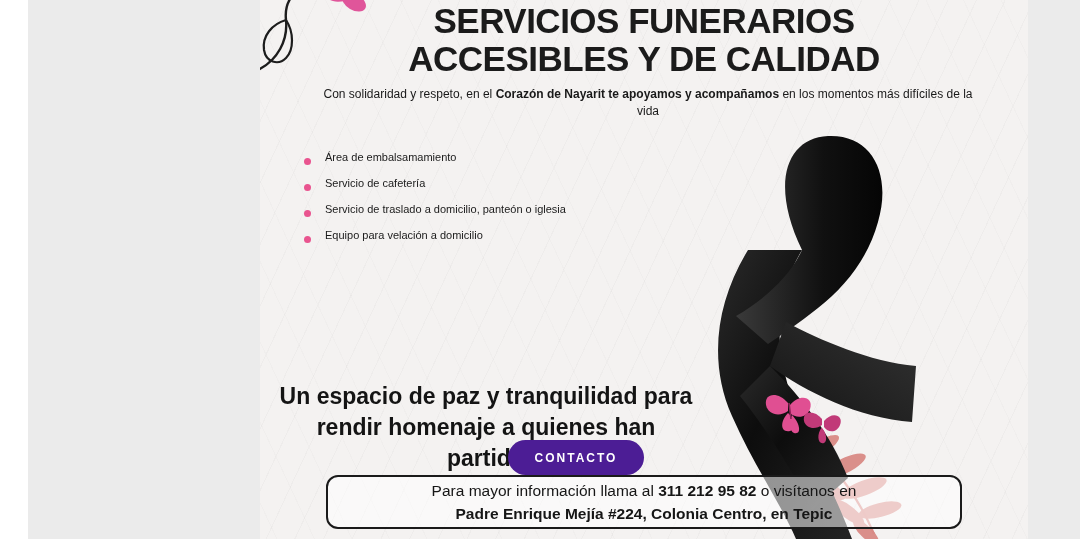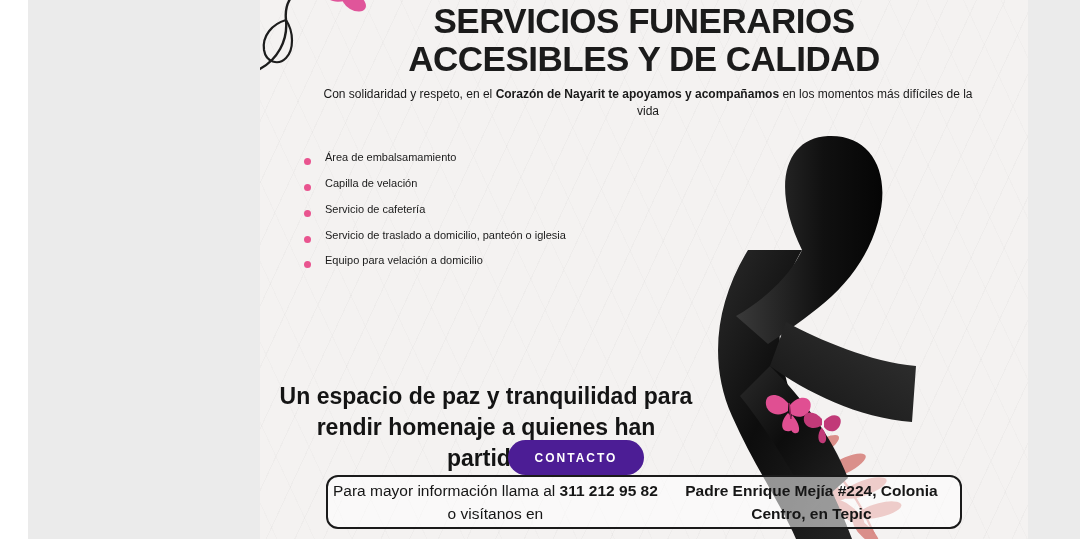--- a/index.html
+++ b/index.html
@@ -166,21 +166,21 @@
   .info-box {
     position: absolute;
     top: 475px;
     left: 66px;
     width: 636px;
     height: 54px;
     border: 2px solid #1a1a1a;
     border-radius: 12px;
     background: rgba(255,255,255,0.55);
     display: flex;
-    flex-direction: row;
+    flex-direction: column;
     align-items: center;
     justify-content: center;
     box-sizing: border-box;
   }
   .info-box .line {
     font-size: 15.5px;
     line-height: 1.5;
     color: #161616;
     text-align: center;
   }
@@ -310,21 +310,20 @@
         <span>SERVICIOS FUNERARIOS</span>
         <span class="l2">ACCESIBLES Y DE CALIDAD</span>
       </div>
 
       <div class="subhead">
         <span>Con solidaridad y respeto, en el </span><b>Corazón de Nayarit te apoyamos y acompañamos</b><span> en los momentos más difíciles de la vida</span>
       </div>
 
       <ul class="bullets">
         <li>Área de embalsamamiento</li>
-        <li>Capilla de velación</li>
         <li>Servicio de cafetería</li>
         <li>Servicio de traslado a domicilio, panteón o iglesia</li>
         <li>Equipo para velación a domicilio</li>
       </ul>
 
       <div class="closing">Un espacio de paz y tranquilidad para rendir homenaje a quienes han partido</div>
 
       <button class="contact-btn">CONTACTO</button>
 
       <div class="info-box">

